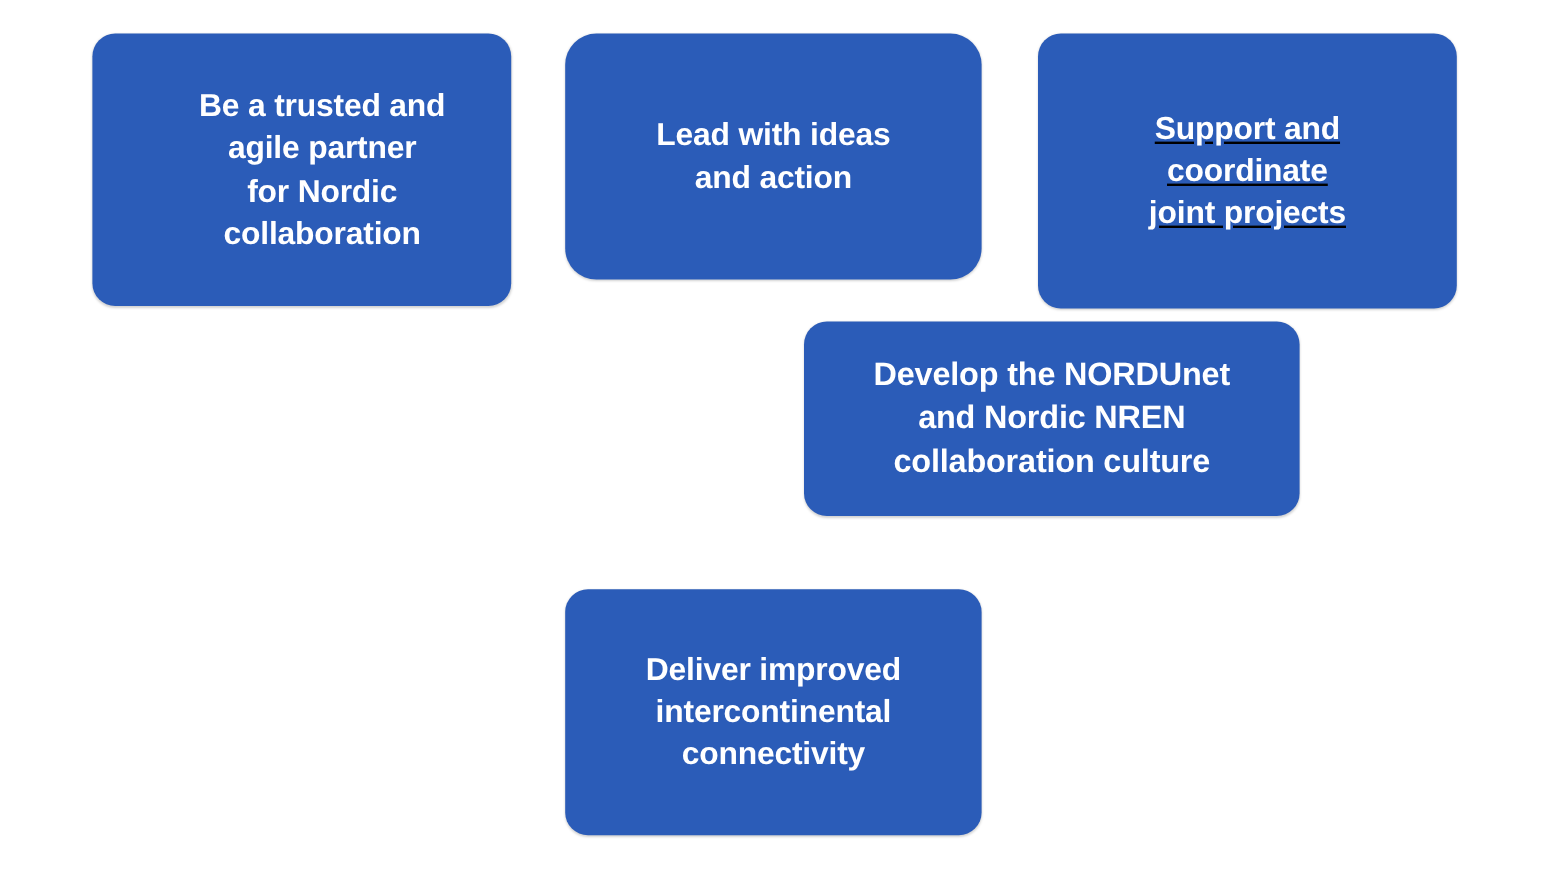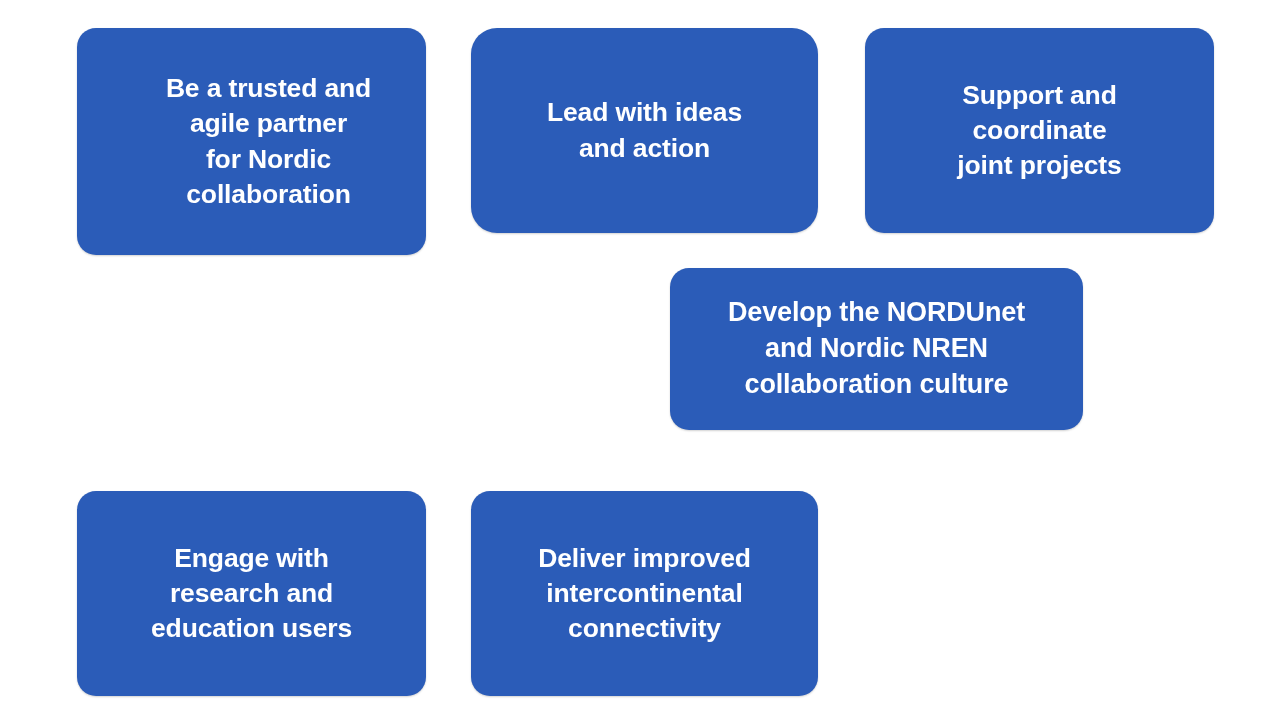--- a/index.html
+++ b/index.html
@@ -39,21 +39,21 @@
     line-height: 1.33;
     letter-spacing: -0.15px;
     white-space: pre-line;
     text-align: center;
     width: 100%;
   }
 
   
   .card-r1c1 { left: 77px;  top: 28px;  width: 349px; height: 227px; padding-left: 44px; }
   .card-r1c2 { left: 471px; top: 28px;  width: 347px; height: 205px; border-radius: 26px; }
-  .card-r1c3 { left: 865px; top: 28px;  width: 349px; height: 205px; }
+  .card-r1c3 { left: 865px; top: 28px;  width: 349px; height: 229px; text-decoration: underline; }
 
   
   .card-r2c1 { left: 182px; top: 262px; width: 442px; height: 203px; }
   .card-r2c2 { left: 670px; top: 268px; width: 413px; height: 162px; }
 
   
   .card-r3c1 { left: 77px;  top: 491px; width: 349px; height: 205px; }
   .card-r3c2 { left: 471px; top: 491px; width: 347px; height: 205px; }
   .card-r3c3 { left: 864px; top: 497px; width: 350px; height: 206px; }
 
@@ -87,25 +87,20 @@
 joint projects</span>
   </div>
 
 
   <div class="goal-card card-r2c2">
     <span class="goal-text">Develop the NORDUnet
 and Nordic NREN
 collaboration culture</span>
   </div>
 
-  <div class="goal-card card-r3c1">
-    <span class="goal-text">Engage with
-research and
-education users</span>
-  </div>
 
   <div class="goal-card card-r3c2">
     <span class="goal-text">Deliver improved
 intercontinental
 connectivity</span>
   </div>
 
 
 </div>
 

